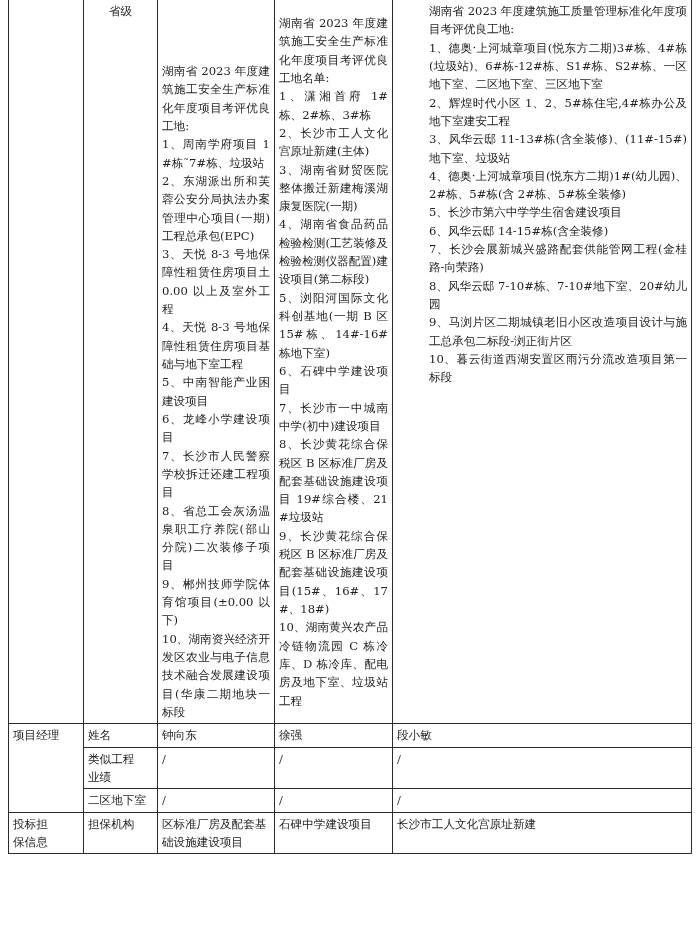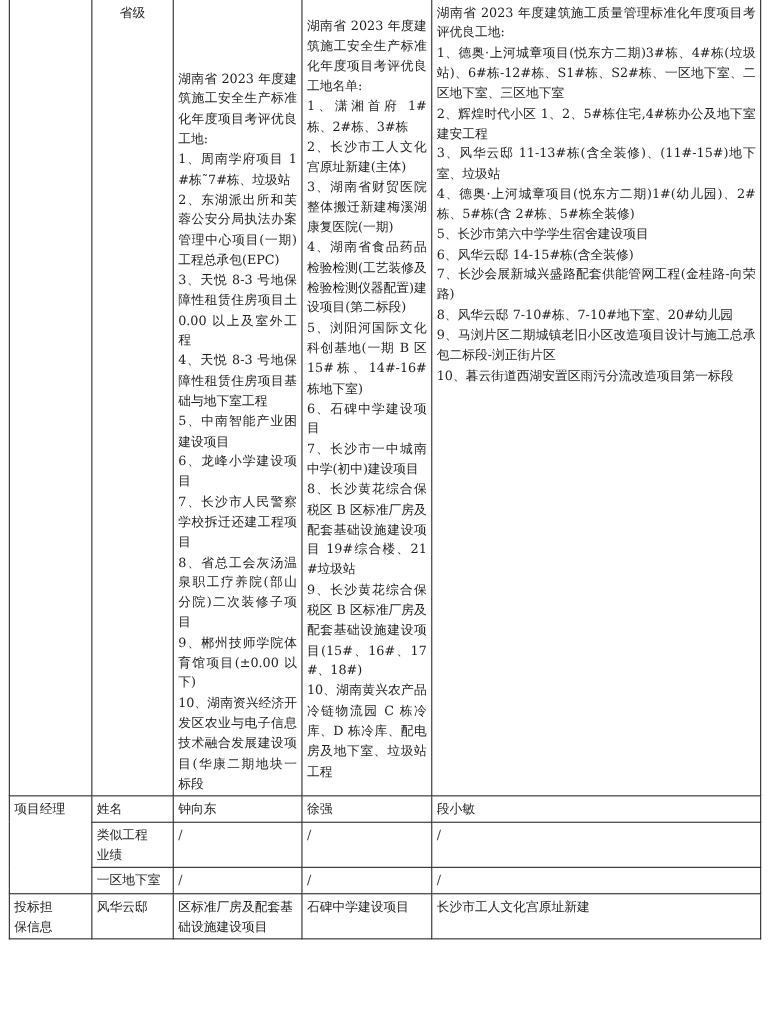--- a/index.html
+++ b/index.html
@@ -69,21 +69,21 @@
     text-align: justify;
     text-justify: inter-character;
   }
 
   
   .list-cell .body-text {
     padding-top: 0;
   }
   .col3-cell .body-text { padding-top: 60px; }
   .col4-cell .body-text { padding-top: 12px; }
-  .col5-cell .body-text { padding-top: 0px; }
+  .col5-cell .body-text { padding-top: 0px; margin-left: 32px; }
 
   .name-row td,
   .perf-row td,
   .award-row td,
   .guarantee-row td {
     vertical-align: middle;
     text-align: left;
     font-size: 12px;
     line-height: 1.55;
     padding: 4px 3px;
@@ -187,40 +187,40 @@
         <td>
           <span class="slash">/</span>
         </td>
         <td>
           <span class="slash">/</span>
         </td>
       </tr>
 
       <tr class="award-row">
         <td>
-          <span>一区地下室</span>
+          <span>二区地下室</span>
         </td>
         <td>
           <span class="slash">/</span>
         </td>
         <td>
           <span class="slash">/</span>
         </td>
         <td>
           <span class="slash">/</span>
         </td>
       </tr>
 
       <tr class="guarantee-row">
         <td>
           <span class="two-line-label">投标担
 保信息</span>
         </td>
         <td>
-          <span>风华云邸</span>
+          <span>担保机构</span>
         </td>
         <td>
           <span>区标准厂房及配套基础设施建设项目</span>
         </td>
         <td>
           <span>石碑中学建设项目</span>
         </td>
         <td>
           <span>长沙市工人文化宫原址新建</span>
         </td>

